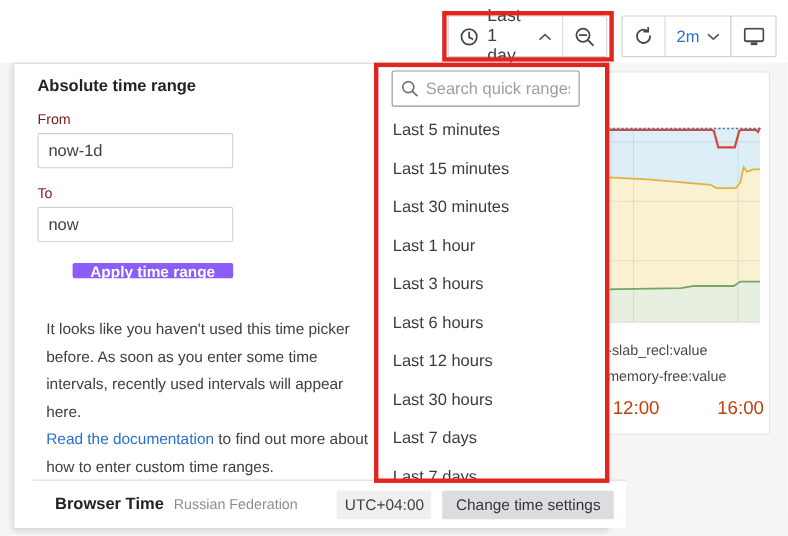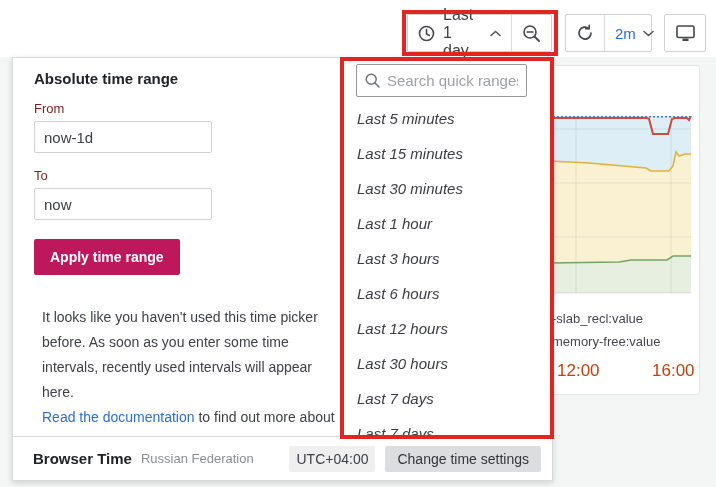--- a/index.html
+++ b/index.html
@@ -49,44 +49,44 @@
   }
   .panel-left { position:absolute; left:0; top:0; width:332px; height:380px; padding:12px 10px 0 21px; }
   .panel-title { font-size:15px; font-weight:700; color:#202226; margin-bottom:14px; }
   .field-label { font-size:13px; color:#7f1d1d; margin-bottom:5px; }
   .text-input {
     width:178px; height:32px; border:1px solid #cfd1d3; border-radius:2px;
     font-family:"Liberation Sans", sans-serif; font-size:15px; color:#3e4046;
     padding:0 9px; margin-bottom:15px; background:#fff;
   }
   .apply-btn {
-    margin-top:4px; height:36px; padding:0 16px; background:#be185d; color:#fff;
+    margin-top:4px; height:14px; padding:0 16px; background:#8b5cf6; color:#fff;
     border:none; border-radius:2px; font-family:"Liberation Sans", sans-serif;
-    font-size:14px; font-weight:700; cursor:pointer;
+    font-size:14px; font-weight:700; cursor:pointer;margin-left:32px;
   }
   .hint { margin:30px 0 0 8px; width:303px; font-size:14px; line-height:25px; color:#3e4046; }
   .hint a { color:#2a6fd0; text-decoration:none; cursor:pointer; }
 
   
   .quick-col { position:absolute; left:332px; top:0; width:209px; height:380px; background:#fff; overflow:hidden; }
   .search-box {
     position:absolute; left:11px; top:6px; width:171px; height:33px;
     border:1px solid #94969a; border-radius:2px; display:flex; align-items:center; padding:0 8px; background:#fff;
   }
   .search-box input {
     border:none; outline:none; flex:1; font-family:"Liberation Sans", sans-serif;
     font-size:15px; color:#3e4046; margin-left:7px; min-width:0;
   }
   .search-box input::placeholder { color:#9d9fa3; }
-  .qr-list { position:absolute; left:0; top:43px; width:200px;font-style:italic; }
+  .qr-list { position:absolute; left:0; top:43px; width:200px; }
   .qr-item { height:35px; line-height:35px; padding-left:12px; font-size:15px; color:#3a3c41; cursor:pointer; }
 
   
   .panel-footer {
-    position:absolute; left:0; bottom:0; width:539px; height:44px;
+    position:absolute; left:17px; bottom:0; width:539px; height:44px;
     border-top:1px solid #d8d9da; background:#fff; display:flex; align-items:center; padding:0 11px 0 20px;
   }
   .bt-label { font-size:15px; font-weight:700; color:#202226; }
   .bt-loc { font-size:13px; color:#8b8d91; margin-left:9px; }
   .spacer { flex:1; }
   .utc-badge {
     background:#efefef; border-radius:2px; height:26px; line-height:26px;
     padding:0 7px; font-size:14px; color:#3e4046;
   }
   .change-btn {
@@ -148,21 +148,21 @@
     <span class="icon">
       <svg width="19" height="19" viewBox="0 0 19 19">
           <circle cx="8" cy="8" r="6" fill="none" stroke="#45474d" stroke-width="1.6"></circle>
           <line x1="5" y1="8" x2="11" y2="8" stroke="#45474d" stroke-width="1.6" stroke-linecap="round"></line>
           <line x1="12.5" y1="12.5" x2="17" y2="17" stroke="#45474d" stroke-width="1.8" stroke-linecap="round"></line>
         </svg>
     </span>
   </div>
 </div>
 
-<div class="btn-group" style="left:565px; width:87px;">
+<div class="btn-group" style="left:565px; width:100px;">
   <div class="btn-seg">
     <span class="icon">
       <svg width="18" height="18" viewBox="0 0 18 18" fill="none" stroke="#45474d" stroke-width="1.7" stroke-linecap="round">
         <path d="M15 9a6 6 0 1 1-2.2-4.6"></path>
         <polyline points="13.2,1.2 13.2,4.8 9.6,4.8" stroke-width="1.6"></polyline>
       </svg>
     </span>
   </div>
   <div class="btn-seg">
     <span class="blue-text">2m</span>

